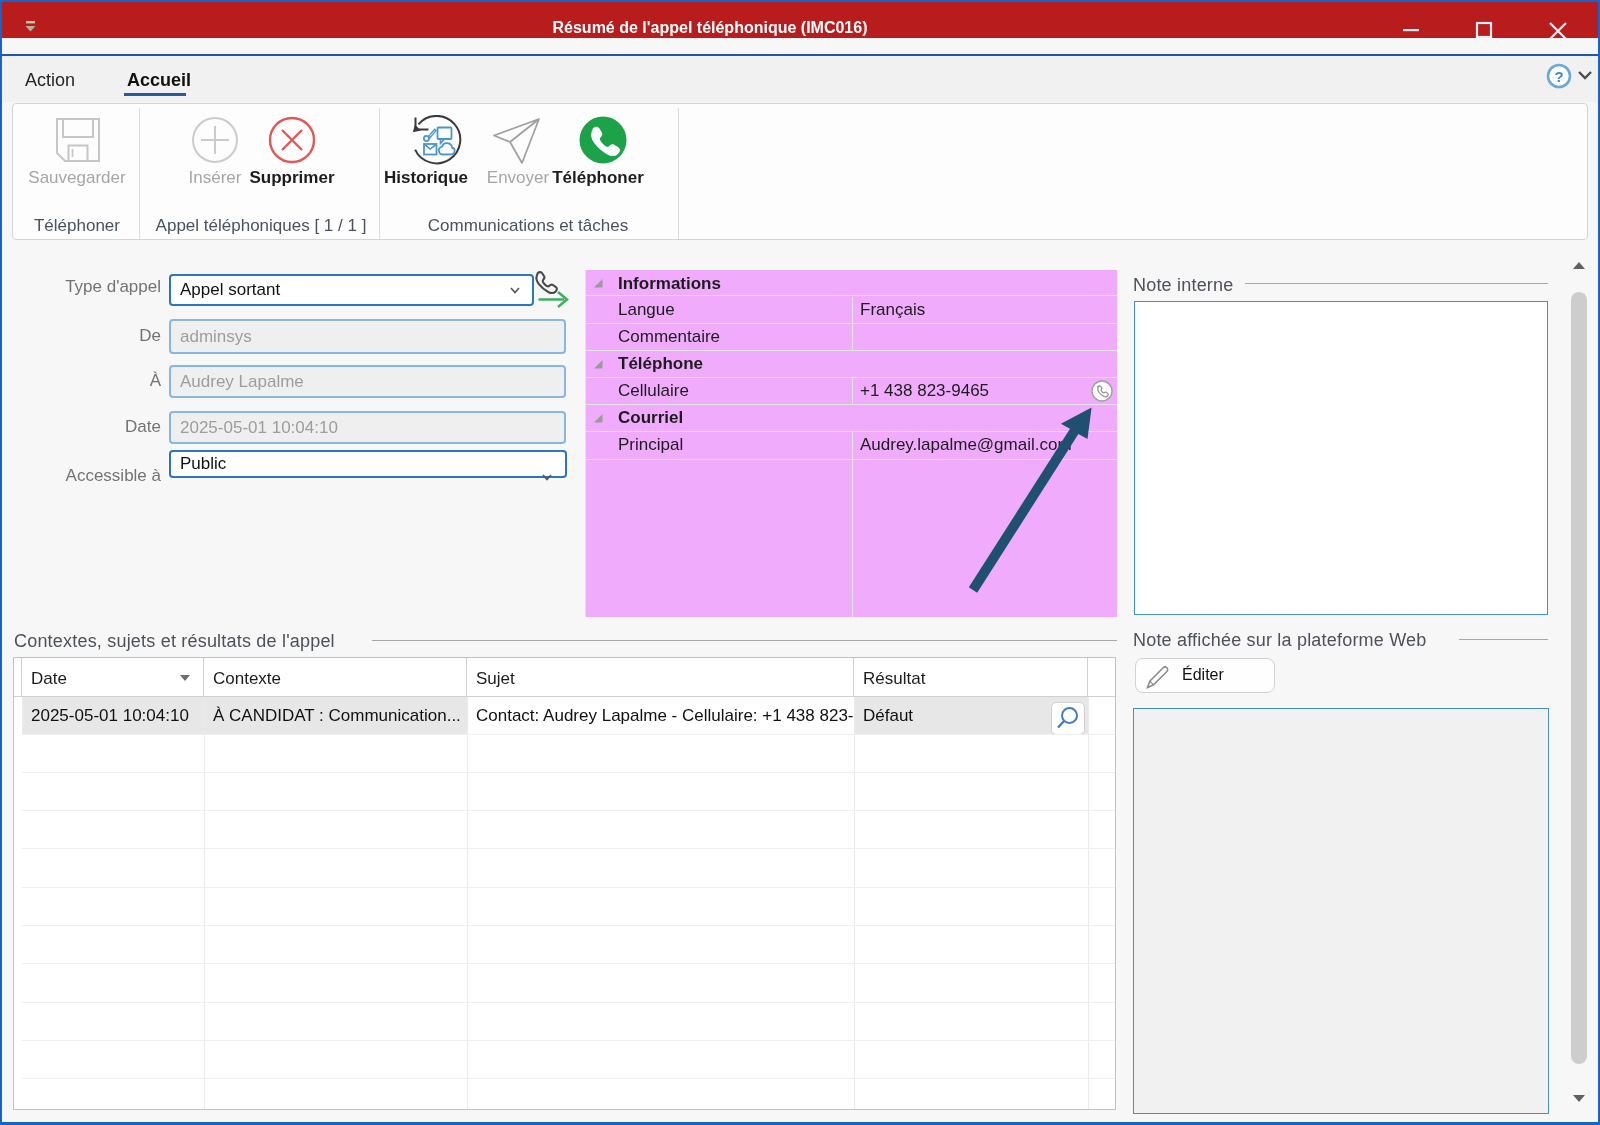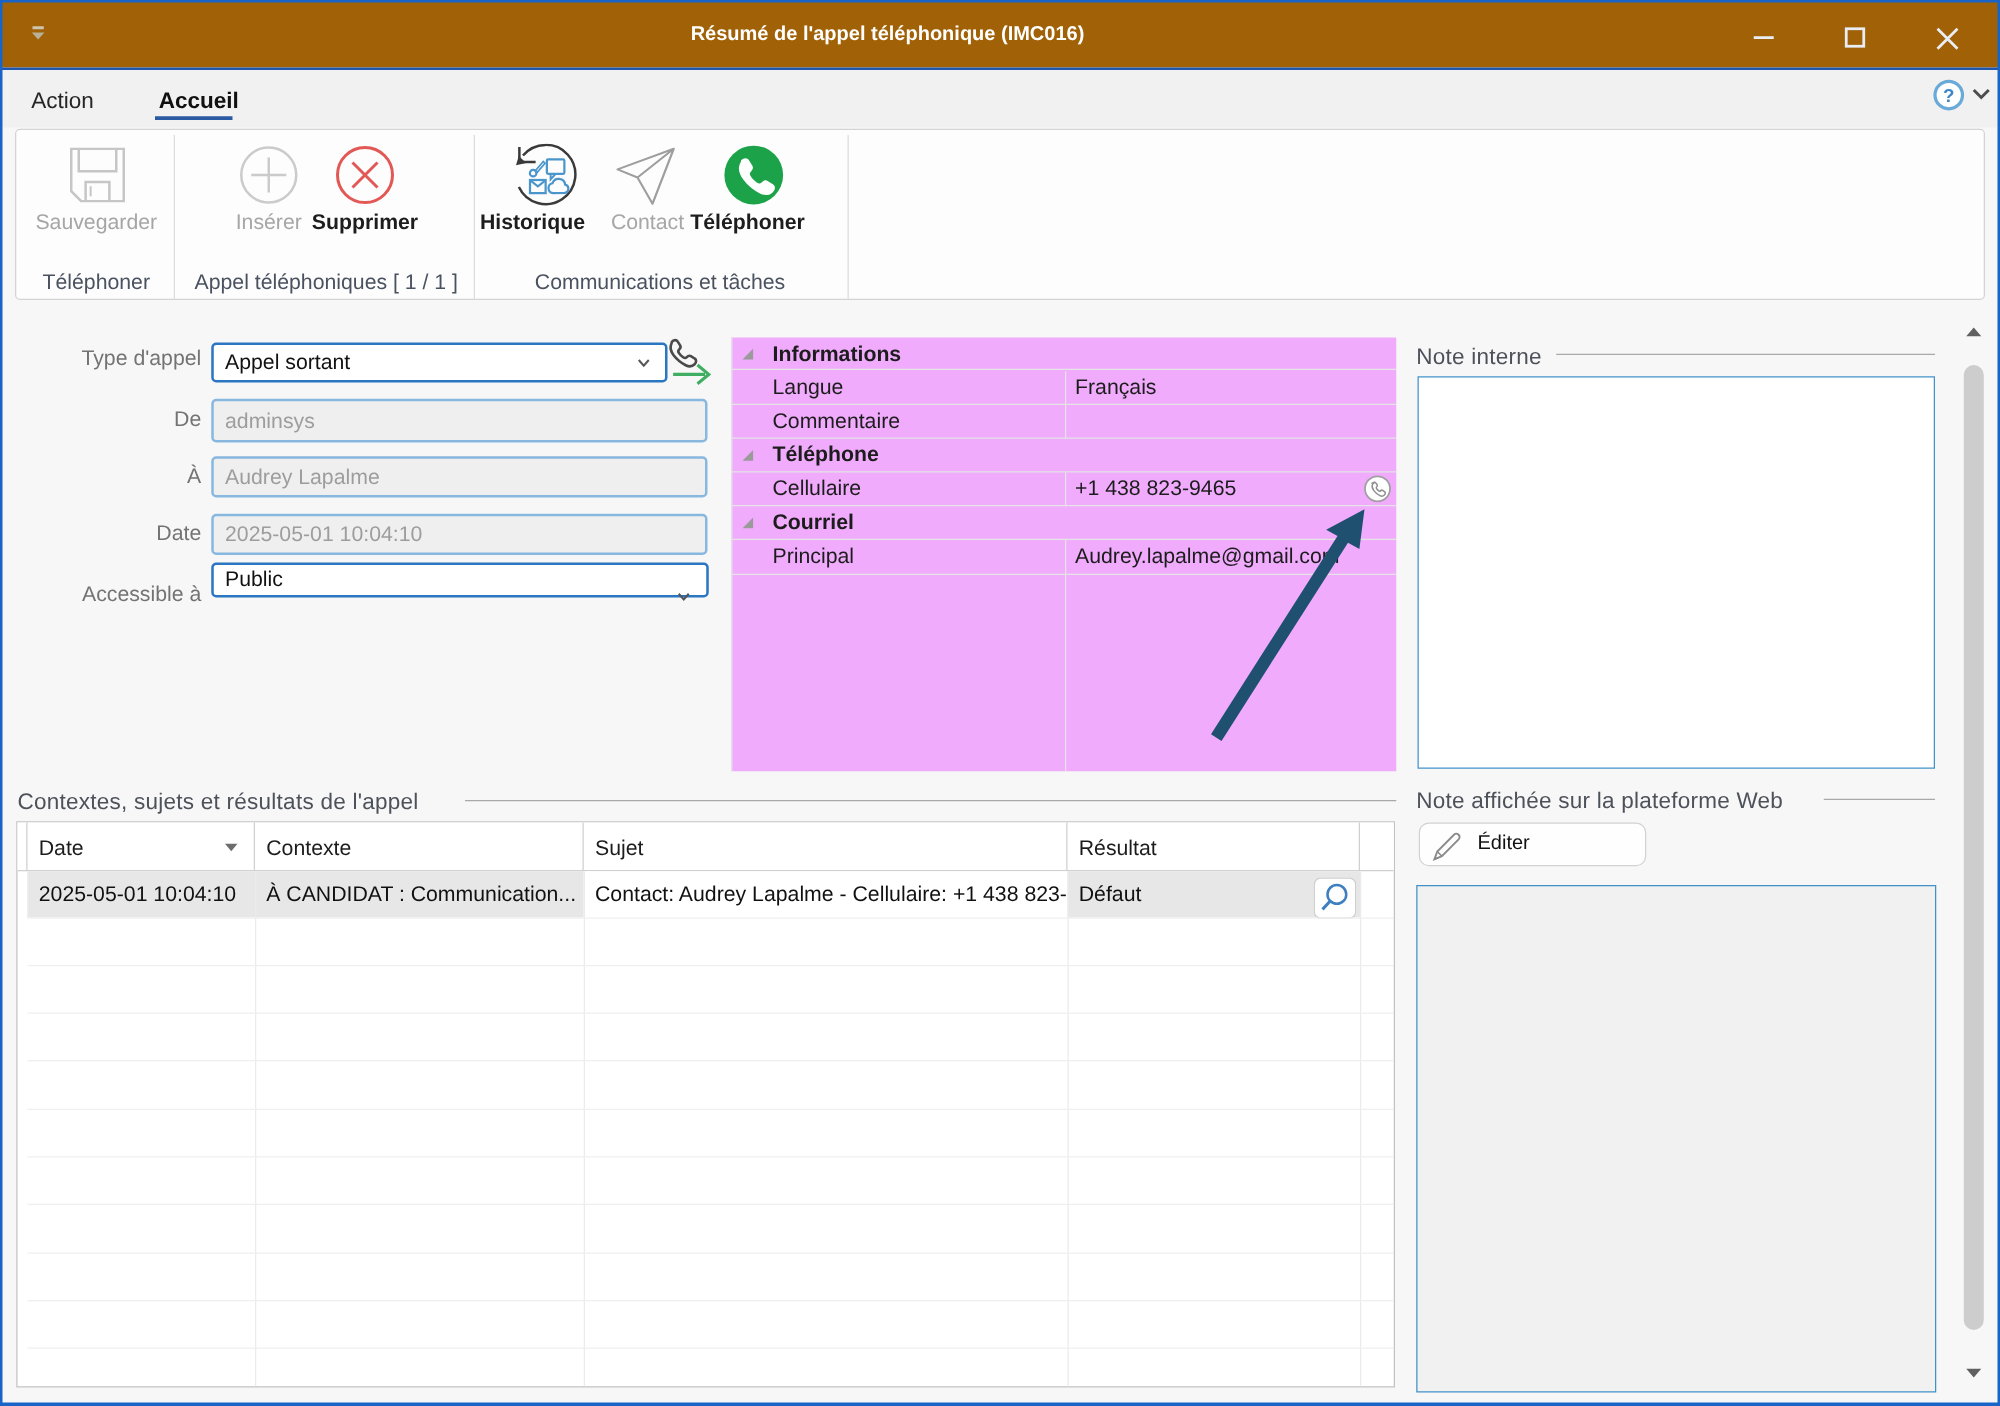--- a/index.html
+++ b/index.html
@@ -1,21 +1,21 @@
 <!DOCTYPE html>
 <html><head>
 <meta charset="utf-8">
 <style>
 *{margin:0;padding:0;box-sizing:border-box}
 html,body{width:1600px;height:1125px;overflow:hidden}
 body{font-family:"Liberation Sans",sans-serif;position:relative;background:#f7f7f7}
 .abs{position:absolute}
 
 #winborder{position:absolute;inset:0;border:2px solid #1864c8;border-bottom:3px solid #1864c8;pointer-events:none;z-index:50}
-#titlebar{position:absolute;left:0;top:0;width:1600px;height:54px;background:#a16207}
+#titlebar{position:absolute;left:0;top:0;width:1600px;height:38px;background:#b91c1c}
 #titlebar .title{position:absolute;left:0;top:0;width:1420px;height:54px;line-height:56px;text-align:center;color:#fff;font-size:16px;font-weight:bold}
 .winbtn{position:absolute;top:0;height:54px;width:46px}
 
 #tabstrip{position:absolute;left:2px;top:56px;width:1596px;height:46px;background:#f1f1f1}
 .tab{position:absolute;top:14px;font-size:18px;color:#262626}
 
 #ribbon{position:absolute;left:12px;top:103px;width:1576px;height:137px;background:#fdfdfd;border:1px solid #d4d4d4;border-radius:4px}
 .rsep{position:absolute;top:4px;width:1px;height:131px;background:#dcdcdc}
 .rlabel{position:absolute;top:64px;font-size:17px;text-align:center;white-space:nowrap}
 .glabel{position:absolute;top:112px;font-size:17px;color:#4a5260;text-align:center;white-space:nowrap}
@@ -43,21 +43,21 @@
 #tbl{position:absolute;left:13px;top:657px;width:1103px;height:453px;background:#fff;border:1px solid #c2c2c2;font-size:17px}
 .thr{position:absolute;top:0;height:39px;border-right:1px solid #d0d0d0}
 .thr span{position:absolute;left:9px;top:11px;color:#1c1c1c}
 .vline{position:absolute;top:39px;width:1px;background:#ebebeb}
 .hline{position:absolute;left:8px;width:1093px;height:1px;background:#efefef}
 .cell{position:absolute;top:39px;height:37px;background:#e7e7e7;display:flex;align-items:center;padding-left:9px;color:#111;white-space:nowrap;overflow:hidden}
 
 #sbar{position:absolute;left:1568px;top:256px;width:28px;height:860px}
 #sthumb{position:absolute;left:3px;top:36px;width:16px;height:772px;background:#cdcdcd;border-radius:8px}
 
-#btnEditer{position:absolute;left:1135px;top:658px;width:182px;height:35px;background:#fefefe;border:1px solid #d2d2d2;border-radius:8px}
+#btnEditer{position:absolute;left:1135px;top:658px;width:140px;height:35px;background:#fefefe;border:1px solid #d2d2d2;border-radius:8px}
 #btnEditer span{position:absolute;left:46px;top:7px;font-size:16px;color:#111}
 .notebox{position:absolute;border:1.5px solid #4292c9}
 </style>
 </head>
 <body>
 
 <div id="titlebar">
   <svg class="abs" style="left:24px;top:20px" width="14" height="14" viewBox="0 0 14 14">
     <rect x="2" y="1" width="9" height="2.4" fill="#cfc5ae"></rect>
     <path d="M1.5 6 L11.5 6 L6.5 11.5 Z" fill="#b9b09a"></path>
@@ -123,21 +123,21 @@
     <path d="M28.5 24 l0 4.5 4 -4.5" fill="none" stroke="#4a96cc" stroke-width="1.6"></path>
     <rect x="12" y="29" width="12.5" height="10.5" fill="none" stroke="#4a96cc" stroke-width="1.8"></rect>
     <path d="M12.5 29.5 l5.8 4.6 5.8 -4.6" fill="none" stroke="#4a96cc" stroke-width="1.6"></path>
     <path d="M30.5 39.5 a4 4 0 0 1 -0.5 -7.9 a5.2 5.2 0 0 1 10.1 1.1 a3.4 3.4 0 0 1 -0.7 6.7 z" fill="none" stroke="#4a96cc" stroke-width="1.8"></path>
   </svg>
   <div class="rlabel enb" style="left:362px;width:102px">Historique</div>
 
   <svg class="abs" style="left:479px;top:12px" width="50" height="50" viewBox="0 0 50 50">
     <path d="M47 3 L2 19.5 L18 26 L30 47 Z M18 26 L47 3" fill="none" stroke="#9e9e9e" stroke-width="1.7" stroke-linejoin="round"></path>
   </svg>
-  <div class="rlabel dis" style="left:456px;width:98px">Contact</div>
+  <div class="rlabel dis" style="left:456px;width:98px">Envoyer</div>
 
   <svg class="abs" style="left:566px;top:12px" width="48" height="48" viewBox="0 0 48 48">
     <circle cx="24" cy="24" r="23.5" fill="#1ca349"></circle>
     <path d="M13.8 12.3 c2.3 -2.3 5.2 -2.1 6.5 0 l2.6 4.2 c0.9 1.5 0.4 3.2 -1.2 4.8 c-1.2 1.2 -1.1 2.3 0 3.9 c1.3 1.9 2.8 3.4 4.7 4.7 c1.6 1.1 2.7 1.2 3.9 0 c1.6 -1.6 3.3 -2.1 4.8 -1.2 l4.2 2.6 c2.1 1.3 2.3 4.2 0 6.5 c-2.6 2.6 -6.2 3 -10 1.1 c-5.3 -2.6 -9.9 -6.3 -13.7 -11.3 c-3.1 -4.2 -4.2 -8.2 -3 -11.7 c0.4 -1.4 1 -2.4 1.2 -2.6 z" fill="#fff"></path>
   </svg>
   <div class="rlabel enb" style="left:529px;width:112px">Téléphoner</div>
   <div class="glabel" style="left:396px;width:238px">Communications et tâches</div>
   <div class="rsep" style="left:665px"></div>
 </div>
 

